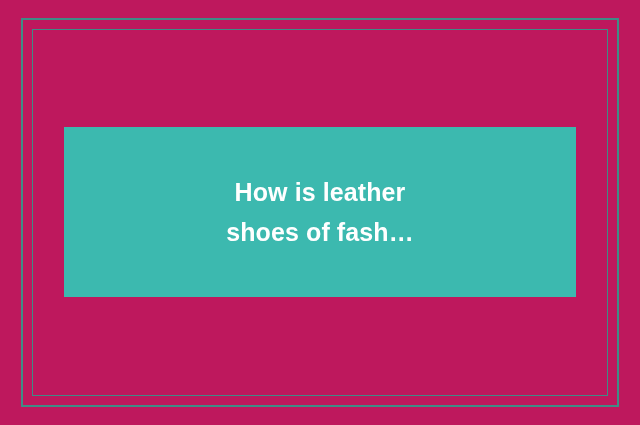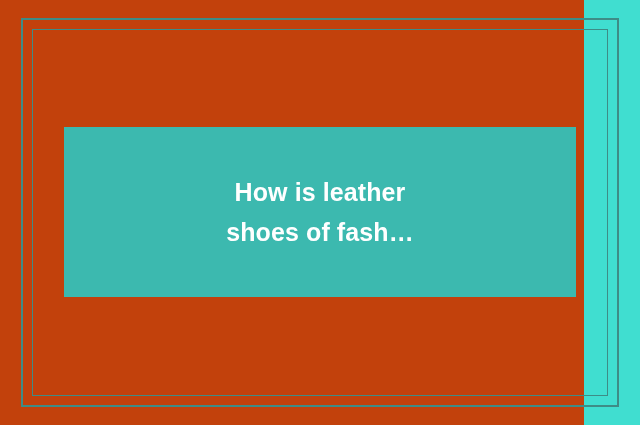--- a/index.html
+++ b/index.html
@@ -10,23 +10,23 @@
     width: 640px;
     height: 425px;
     overflow: hidden;
     font-family: "Liberation Sans", sans-serif;
     background: #40ded0;
   }
 
   
   .canvas {
     position: relative;
-    width: 584px;
+    width: 640px;
     height: 425px;
-    background: #c2410c;
+    background: #be185d;
     box-sizing: border-box;
   }
 
   
   .frame-outer {
     position: absolute;
     left: 21px;
     top: 18px;
     width: 598px;
     height: 389px;

